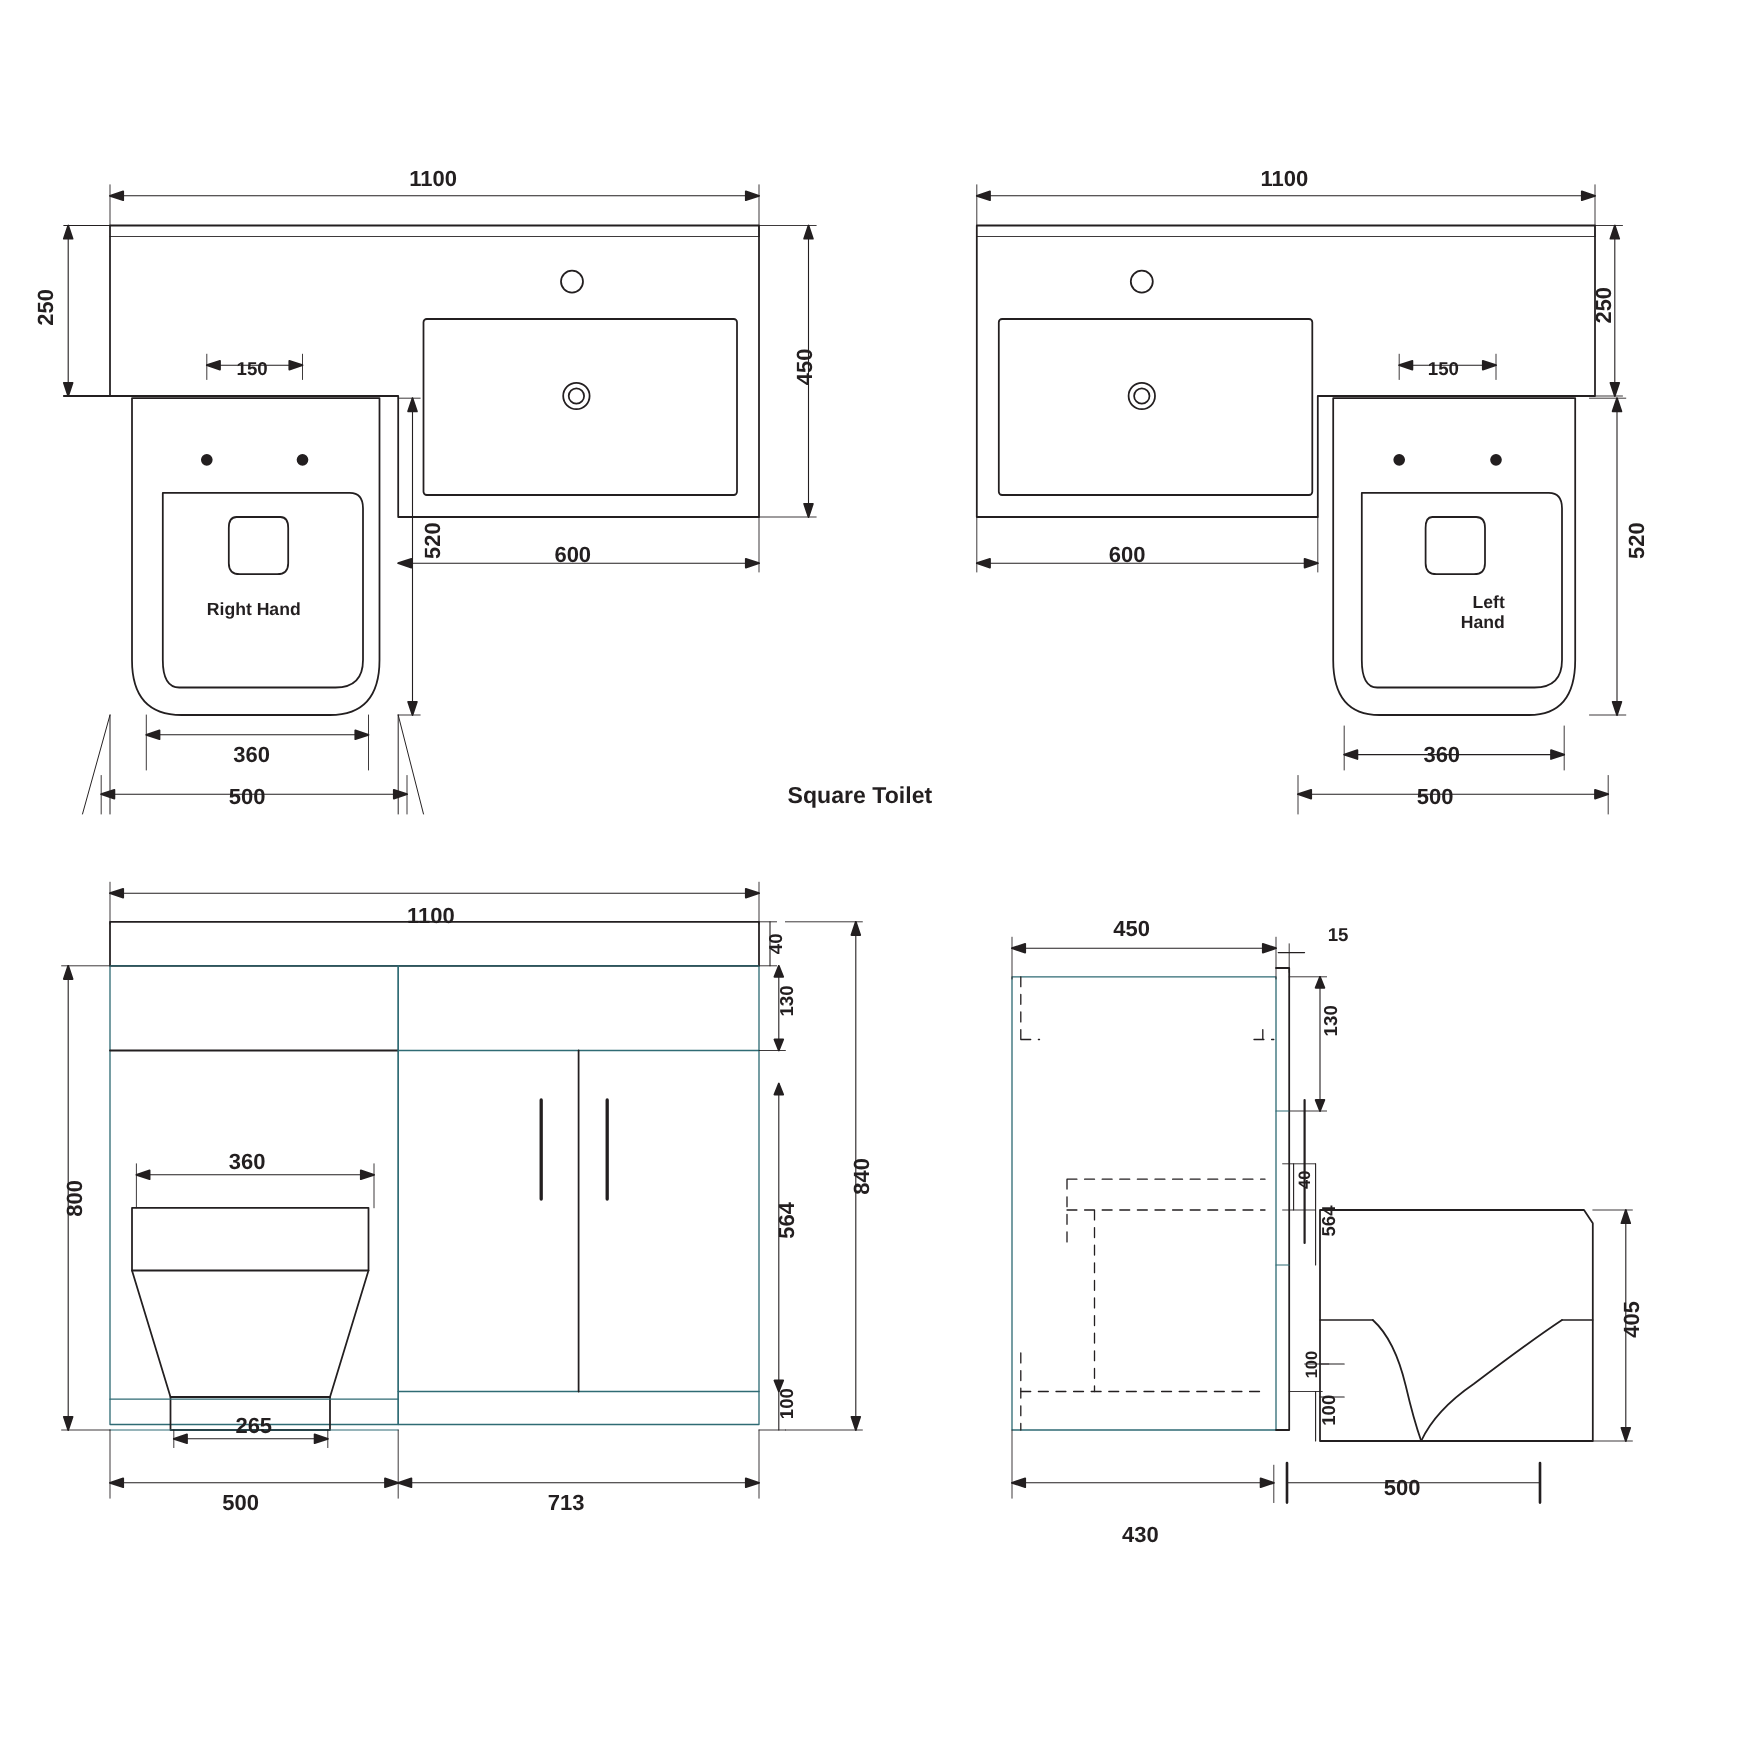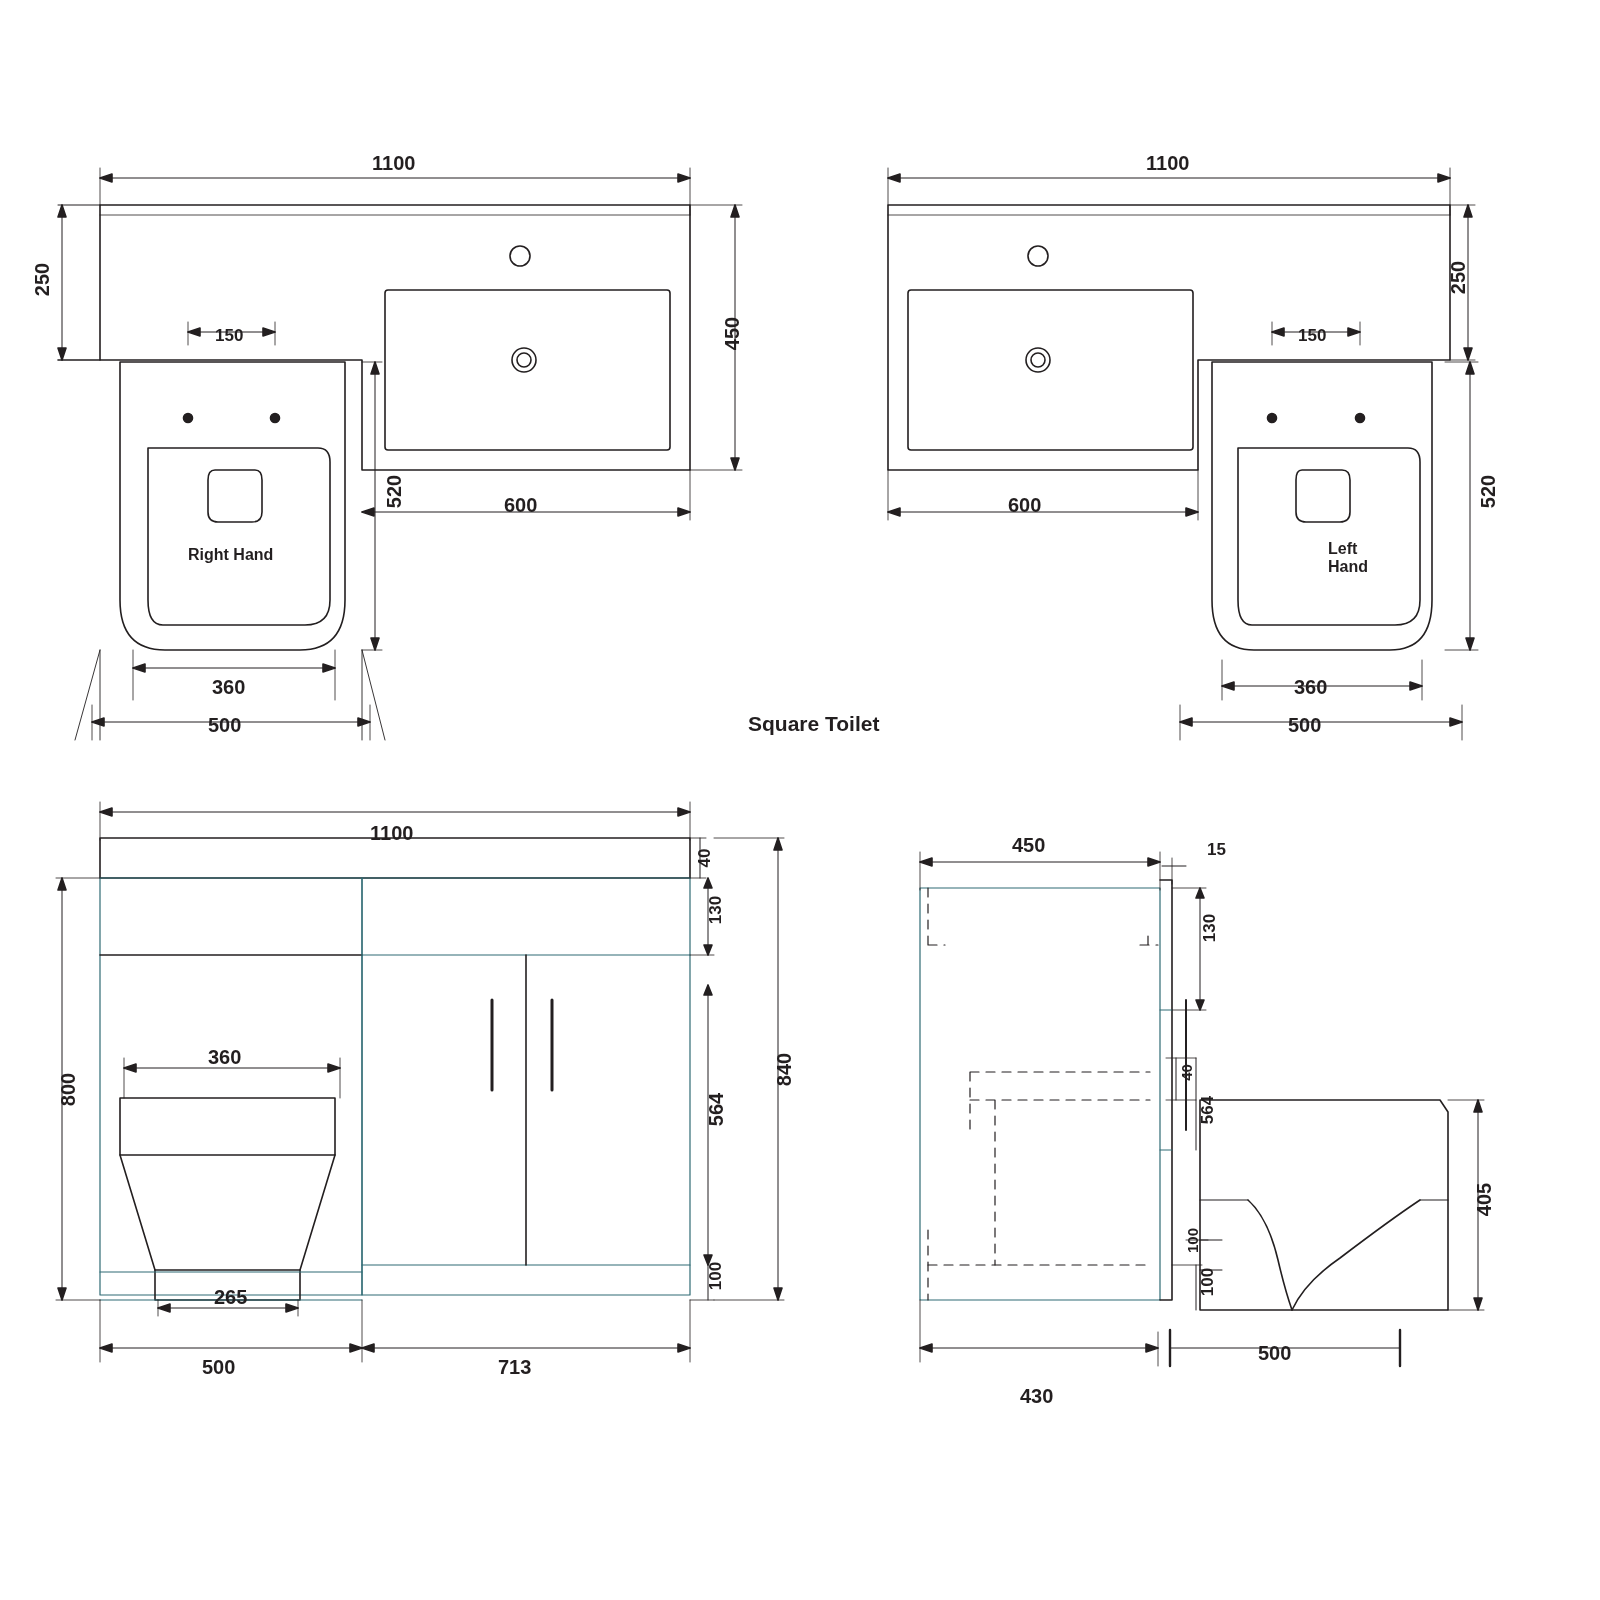--- a/index.html
+++ b/index.html
@@ -4,21 +4,21 @@
 <style>
   html,body{margin:0;padding:0;background:#ffffff;}
   body{width:1600px;height:1600px;position:relative;font-family:"Liberation Sans",sans-serif;color:#231f20;overflow:hidden;}
   #stage{position:absolute;left:0;top:0;width:1344px;height:1600px;}
   svg{position:absolute;left:0;top:0;width:1600px;height:1600px;}
   .lbl{position:absolute;font-family:"Liberation Sans",sans-serif;font-size:20px;font-weight:bold;color:#231f20;white-space:nowrap;}
   .lbl.sm{font-size:17px;}
   .lbl.xs{font-size:15px;}
   .lbl.rot{transform-origin:50% 50%;}
   .title{position:absolute;font-size:21px;font-weight:bold;}
-  .handlbl{position:absolute;font-size:16px;font-weight:bold;}
+  .handlbl{position:absolute;font-size:16px;font-weight:bold;text-align:right;}
 </style>
 </head>
 <body>
 
 <div id="stage">
 
 <svg viewBox="0 0 1600 1600" xmlns="http://www.w3.org/2000/svg">
   <g fill="none" stroke="#231f20" stroke-width="1.6" stroke-linejoin="round" stroke-linecap="round">
 
     <path d="M100,205 L690,205 L690,470 L362,470 L362,360 L100,360 Z"></path>
@@ -267,21 +267,21 @@
 
 <div class="lbl" style="left:1146px;top:152px;">1100</div>
 <div class="lbl rot" style="left:1442px;top:266px;transform:rotate(-90deg);">250</div>
 <div class="lbl" style="left:1008px;top:494px;">600</div>
 <div class="lbl rot" style="left:1472px;top:480px;transform:rotate(-90deg);">520</div>
 <div class="lbl sm" style="left:1298px;top:326px;">150</div>
 <div class="lbl" style="left:1294px;top:676px;">360</div>
 <div class="lbl" style="left:1288px;top:714px;">500</div>
 <div class="handlbl" style="left:1328px;top:540px;">Left Hand</div>
 
-<div class="title" style="left:716px;top:712px;margin-left:32px;">Square Toilet</div>
+<div class="title" style="left:716px;top:712px;">Square Toilet</div>
 
 <div class="lbl" style="left:370px;top:822px;">1100</div>
 <div class="lbl rot sm" style="left:696px;top:848px;transform:rotate(-90deg);">40</div>
 <div class="lbl rot sm" style="left:702px;top:900px;transform:rotate(-90deg);">130</div>
 <div class="lbl rot" style="left:700px;top:1098px;transform:rotate(-90deg);">564</div>
 <div class="lbl rot sm" style="left:702px;top:1266px;transform:rotate(-90deg);">100</div>
 <div class="lbl rot" style="left:768px;top:1058px;transform:rotate(-90deg);">840</div>
 <div class="lbl rot" style="left:52px;top:1078px;transform:rotate(-90deg);">800</div>
 <div class="lbl" style="left:208px;top:1046px;">360</div>
 <div class="lbl" style="left:214px;top:1286px;">265</div>

